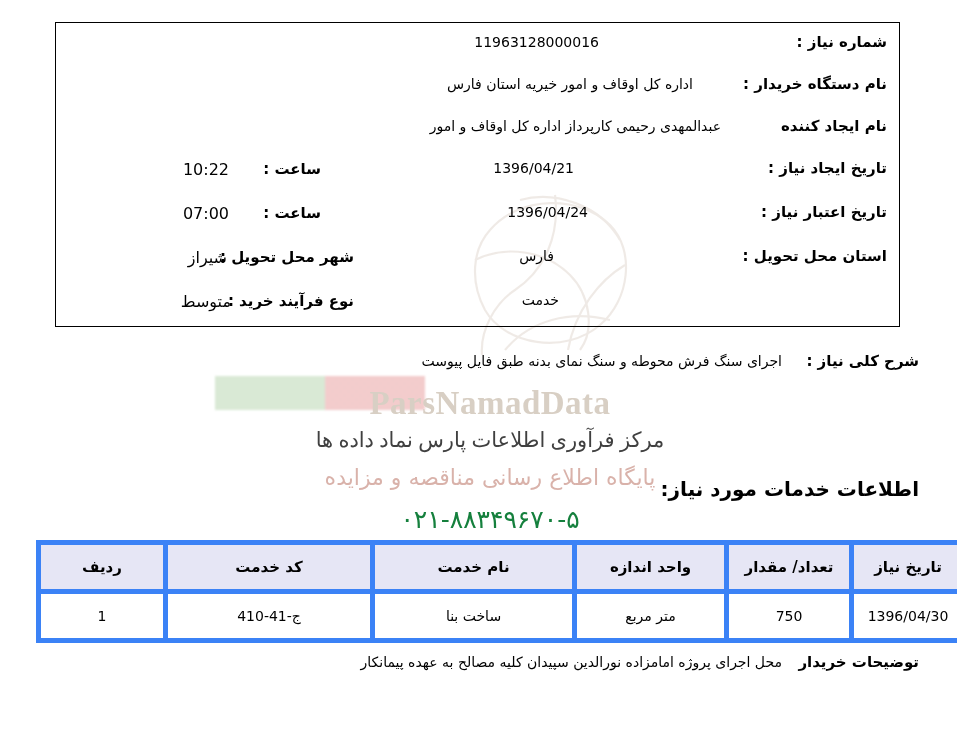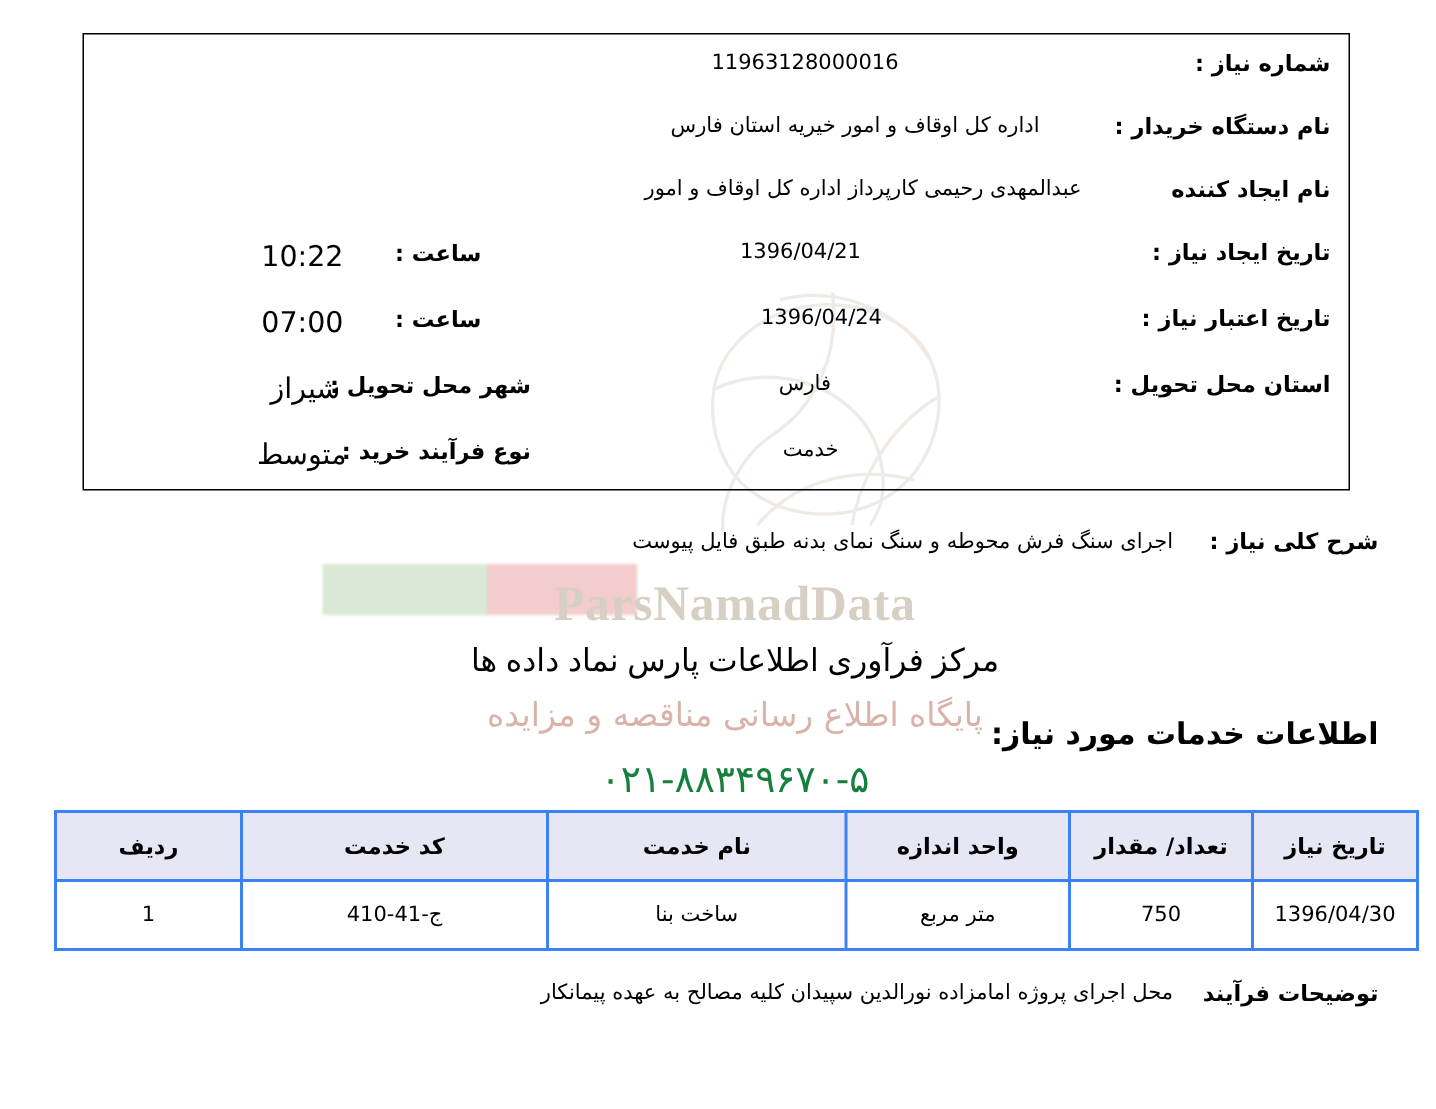--- a/index.html
+++ b/index.html
@@ -46,22 +46,22 @@
     letter-spacing: 0.5px;
     font-family: "Liberation Serif", serif;
   }
   .wm-sub1 {
     position: absolute;
     left: 190px;
     top: 248px;
     width: 600px;
     text-align: center;
     font-size: 21px;
-    color: #000000;
-    font-family: Liberation Sans, sans-serif;
+    color: #404040;
+    font-family: Liberation Serif, serif;
   }
   .wm-sub2 {
     position: absolute;
     left: 190px;
     top: 285px;
     width: 600px;
     text-align: center;
     font-size: 22px;
     color: #d9b2aa;
     font-family: "DejaVu Sans", sans-serif;
@@ -124,21 +124,21 @@
   }
   .lbl2 {
     position: absolute;
     font-weight: bold;
     font-size: 15px;
     white-space: nowrap;
     text-align: right;
   }
   .val2 {
     position: absolute;
-    font-size: 19px;
+    font-size: 16px;
     white-space: nowrap;
     text-align: center;
   }
 
   
   .gen-label {
     position: absolute;
     right: 38px;
     top: 352px;
     font-weight: bold;
@@ -166,21 +166,21 @@
   
   .svc-table {
     position: absolute;
     left: 36px;
     top: 540px;
     width: 884px;
     border-collapse: collapse;
     table-layout: fixed;
   }
   .svc-table th, .svc-table td {
-    border: 2px solid #3b82f6;
+    border: 5px solid #3b82f6;
     height: 42px;
     text-align: center;
     vertical-align: middle;
     font-size: 14px;
   }
   .svc-table th {
     background: #e6e6f5;
     font-weight: bold;
     font-size: 15px;
   }
@@ -285,16 +285,16 @@
         <td>1396/04/30</td>
         <td>750</td>
         <td>متر مربع</td>
         <td>ساخت بنا</td>
         <td>ج-41-410</td>
         <td>1</td>
       </tr>
     </tbody>
   </table>
 
-  <span class="notes-label">توضیحات فرآیند</span>
+  <span class="notes-label">توضیحات خریدار</span>
   <span class="notes-value">محل اجرای پروژه امامزاده نورالدین سپیدان کلیه مصالح به عهده پیمانکار</span>
 
 </div>
 
 </body></html>

